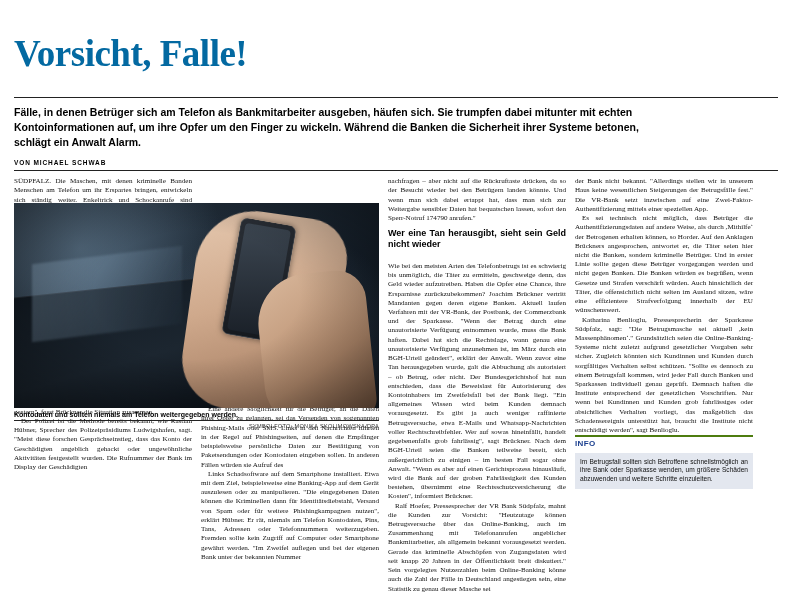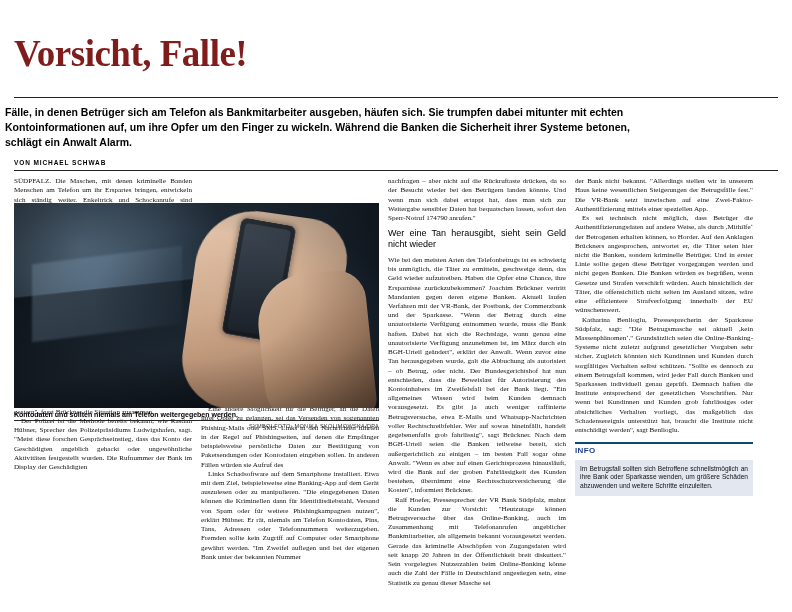--- a/index.html
+++ b/index.html
@@ -21,32 +21,32 @@
     padding: 0;
     box-sizing: border-box;
   }
   .headline {
     font-family: "Liberation Serif", serif;
     font-weight: bold;
     font-size: 37px;
     line-height: 1.0;
     letter-spacing: -0.5px;
     padding: 10px 14px 0 14px;
-    color: #7f1d1d;
+    color: #0369a1;
   }
   .rule-under-headline {
     border-bottom: 1px solid #222;
     margin: 6px 14px 0 14px;
   }
   .lead {
     font-family: "Liberation Sans", sans-serif;
     font-weight: bold;
     font-size: 10.5px;
     line-height: 1.45;
-    padding: 7px 14px 0 5px;
+    padding: 7px 14px 0 14px;
     color: #000;
     max-width: 640px;
   }
   .byline {
     font-family: "Liberation Sans", sans-serif;
     font-size: 6.5px;
     letter-spacing: 0.9px;
     font-weight: bold;
     padding: 9px 14px 0 14px;
     color: #000;
@@ -177,31 +177,31 @@
     font-family: "Liberation Sans", sans-serif;
     font-size: 5.6px;
     letter-spacing: 0.3px;
     color: #333;
     padding-top: 2px;
     text-align: right;
   }
 
   .subhead {
     font-family: "Liberation Sans", sans-serif;
-    font-weight: normal;
+    font-weight: bold;
     font-size: 9px;
     line-height: 1.2;
-    margin: 5px 0 6px 0;
+    margin: 5px 0 12px 0;
     color: #000;
   }
 
   
   .infobox {
-    margin-top: 7px;
-    border-top: 2px solid #0c4a6e;
+    margin-top: 0;
+    border-top: 2px solid #4d7c0f;
   }
   .infobox .infotitle {
     font-family: "Liberation Sans", sans-serif;
     font-weight: bold;
     font-size: 8px;
     color: #1b3f8f;
     padding: 2px 0 3px 0;
     letter-spacing: 0.4px;
   }
   .infobox .infobody {

